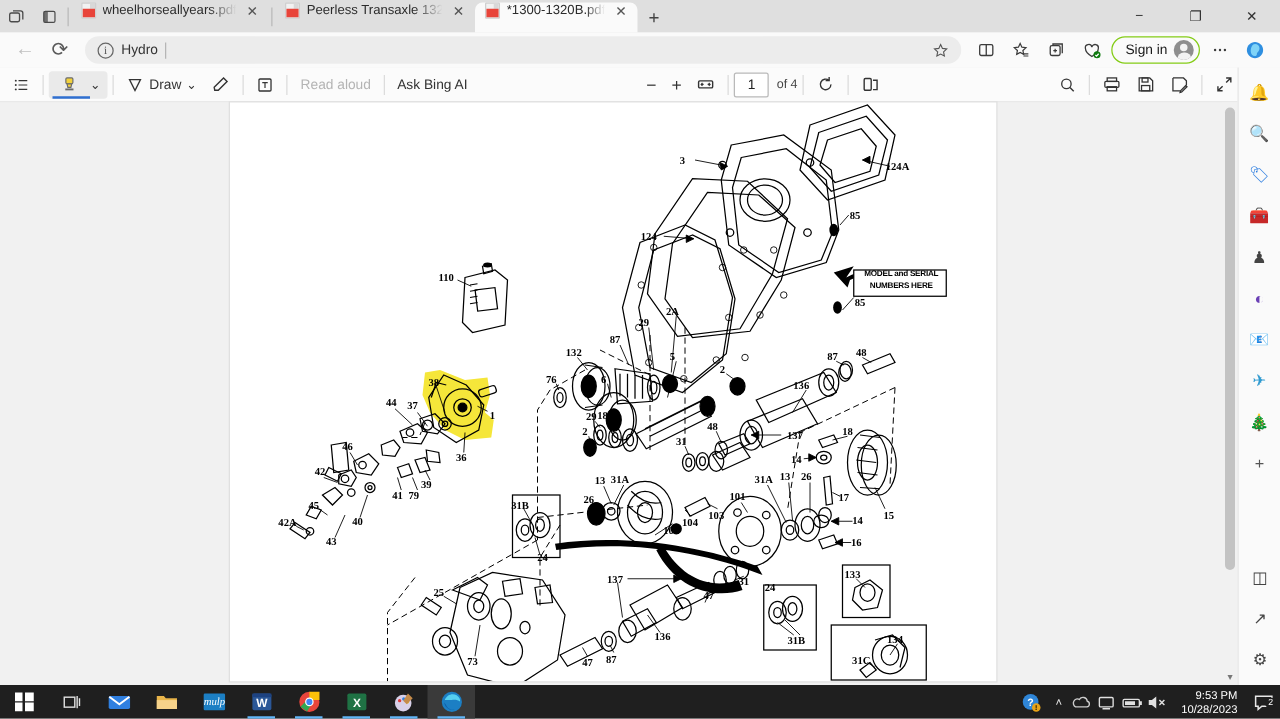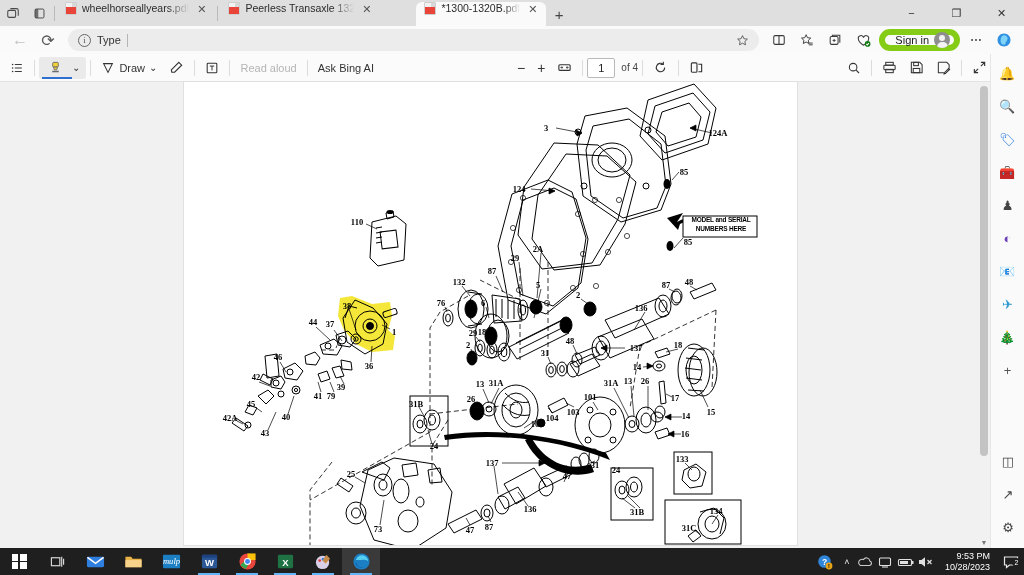--- a/index.html
+++ b/index.html
@@ -19,21 +19,21 @@
     width: 26px; height: 26px; display: flex; align-items: center;
     justify-content: center; color: #4a4a4a;
   }
   .tab-sep { width: 1px; height: 15px; background: #b9b9b9; margin: 0 2px 5px 2px; }
   .tab {
     height: 24px; display: flex; align-items: flex-start; gap: 5px;
     padding: 0 6px 0 8px; border-radius: 6px 6px 0 0;
     font-size: 10.5px; color: #2b2b2b; max-width: 160px; min-width: 120px;
     position: relative;
   }
-  .tab.active { background: #fafafa; margin-left: 36px; }
+  .tab.active { background: #fafafa; }
   .tab-fav {
     width: 12px; height: 13px; flex: 0 0 12px; border-radius: 1px;
     background: #f2f2f2; border: 1px solid #cfcfcf; position: relative; overflow:hidden;
   }
   .tab-fav::after {
     content: ""; position: absolute; left: 0; right: 0; top: 4px; bottom: 0;
     background: #e8443a;
   }
   .tab-fav::before {
     content: ""; position: absolute; right: 0; top: 0; width: 4px; height: 4px;
@@ -81,21 +81,21 @@
   .omni-file { font-size: 11px; color: #333; }
   .omni-div { width: 1px; height: 13px; background: #b5b5b5; }
   .omni-url { font-size: 11px; color: #1b1b1b; flex: 1; }
   .omni-star { margin-left: auto; color: #555; }
   .tb-icon {
     width: 28px; height: 24px; display: flex; align-items: center;
     justify-content: center; color: #3b3b3b; border-radius: 4px;
   }
   .signin {
     display: flex; align-items: center; gap: 5px; height: 22px;
-    border: 6px solid #84cc16; border-radius: 12px; padding: 0 4px 0 10px;
+    border: 1px solid #84cc16; border-radius: 12px; padding: 0 4px 0 10px;
     font-size: 11px; color: #1a1a1a; margin: 0 2px;
   }
   .avatar {
     width: 16px; height: 16px; border-radius: 50%; background: #8e8e8e;
     position: relative; overflow: hidden;
   }
   .avatar::before {
     content:""; position:absolute; left:5px; top:3px; width:6px; height:6px;
     border-radius:50%; background:#f3f3f3;
   }
@@ -258,21 +258,21 @@
       <div class="wc">✕</div>
     </div>
   </div>
 
   <div class="addrbar">
     <div class="nav-btn disabled">←</div>
     <div class="nav-btn">⟳</div>
 
     <div class="omnibox">
       <span class="omni-info">i</span>
-      <span class="omni-file">Type</span>
+      <span class="omni-file">Hydro</span>
       <span class="omni-div"></span>
       <span class="omni-star">
         <svg width="13" height="13" viewBox="0 0 16 16">
             <path d="M8 2l1.8 3.8 4.2.5-3.1 2.9.8 4.1L8 11.4 4.3 13.3l.8-4.1L2 6.3l4.2-.5z" fill="none" stroke="#555" stroke-width="1.1"></path>
           </svg>
       </span>
     </div>
 
     <div class="tb-icon">
       <svg width="14" height="14" viewBox="0 0 16 16">

